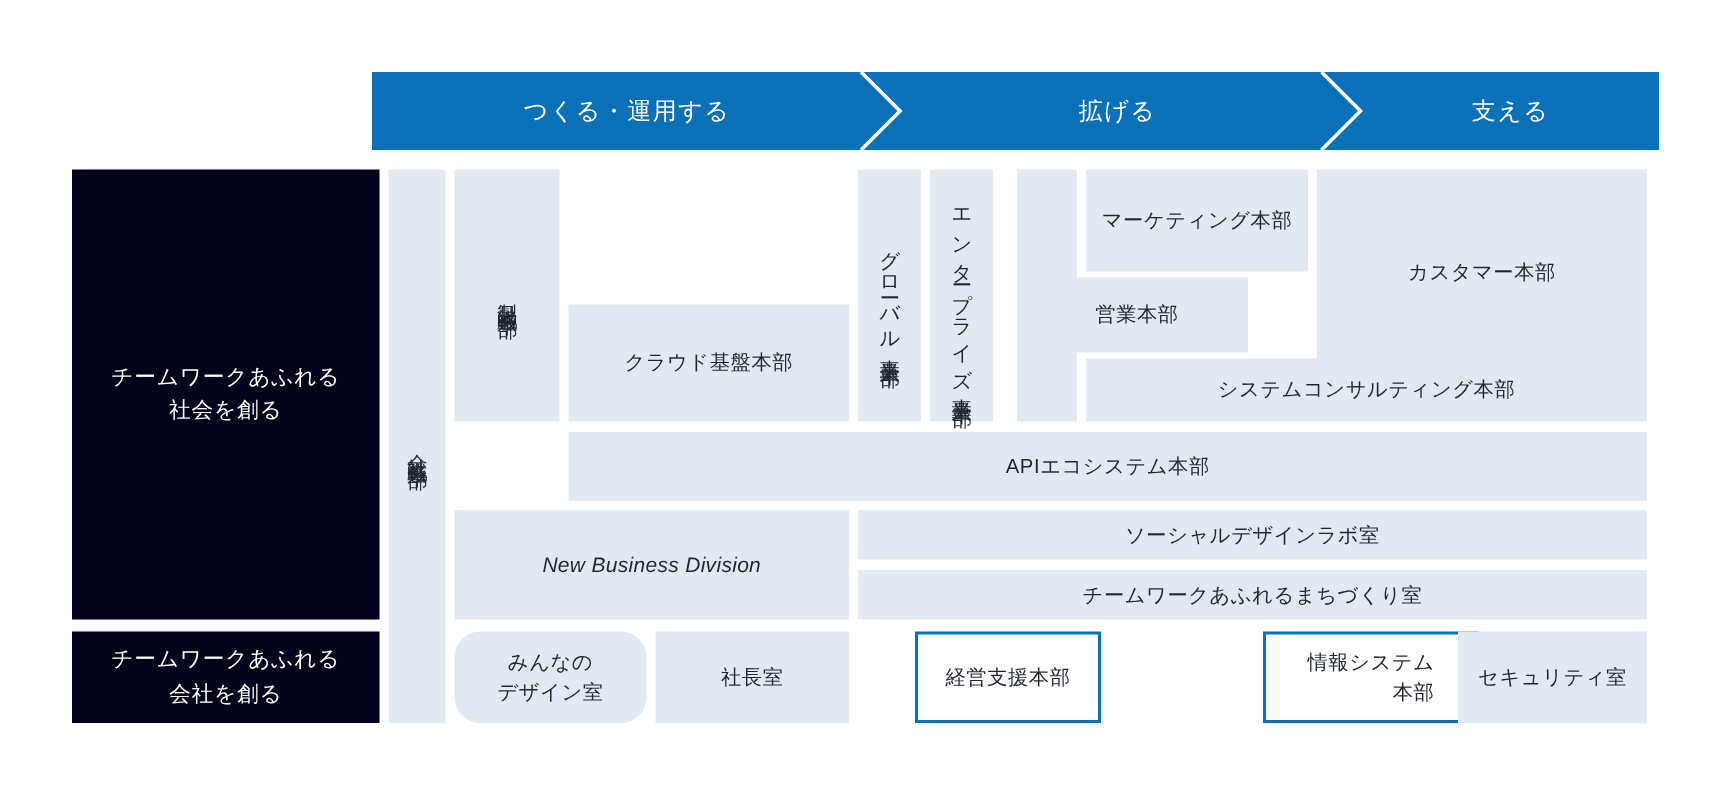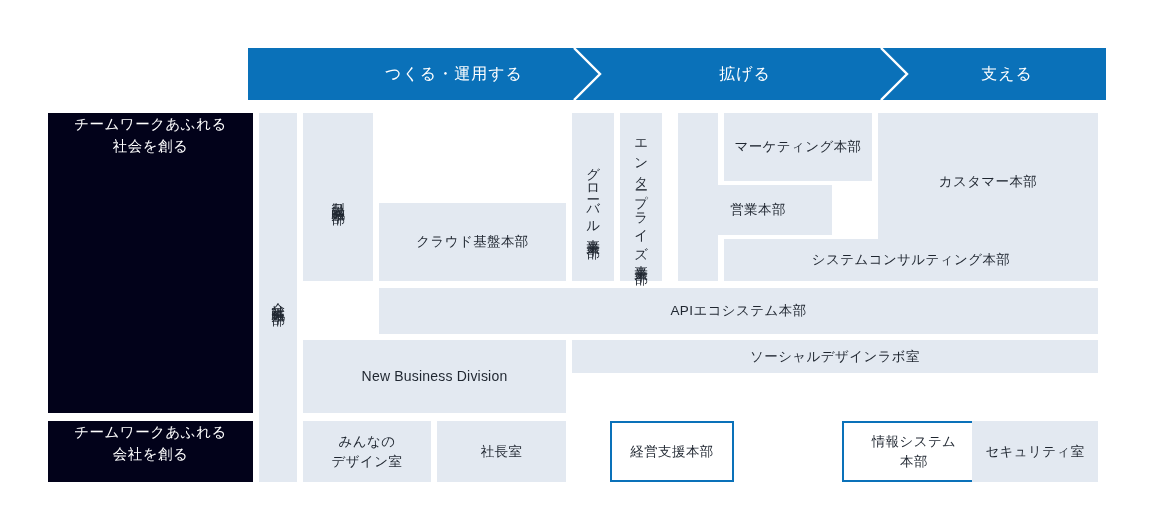--- a/index.html
+++ b/index.html
@@ -45,20 +45,21 @@
     pointer-events: none;
   }
   .chev svg { display: block; width: 100%; height: 100%; }
 
   
   .vision {
     position: absolute;
     background: #02021a;
     color: #ffffff;
     display: flex;
+    align-items: center;
     justify-content: center;
     text-align: center;
     font-size: 14.5px;
     line-height: 1.55;
     letter-spacing: 0.5px;
   }
 
   
   .box {
     position: absolute;
@@ -80,29 +81,30 @@
   }
   .box.vert {
     writing-mode: vertical-rl;
     text-orientation: upright;
     letter-spacing: 2px;
     line-height: 1;
   }
   .box.latin {
     letter-spacing: 0.2px;
     font-size: 14px;
+    font-style: italic;
   }
 </style>
 </head>
 <body>
 
 <div id="chart">
 
   <div class="banner" style="left:248px; top:48px; width:858px; height:52px;">
-    <div class="banner-seg" style="left:0px; width:340px;padding-left:36px;">
+    <div class="banner-seg" style="left:0px; width:340px;">
       <span>つくる・運用する</span>
     </div>
     <div class="chev" style="left:318px;">
       <svg viewBox="0 0 40 52" preserveAspectRatio="none">
         <polyline points="8,0 34,26 8,52" fill="none" stroke="#ffffff" stroke-width="2.4"></polyline>
       </svg>
     </div>
     <div class="banner-seg" style="left:352px; width:290px;">
       <span>拡げる</span>
     </div>
@@ -164,32 +166,35 @@
   <div class="box" style="left:724px; top:239px; width:374px; height:42px;">
     <span>システムコンサルティング本部</span>
   </div>
 
   <div class="box latin" style="left:303px; top:340px; width:263px; height:73px;">
     <span>New Business Division</span>
   </div>
   <div class="box" style="left:572px; top:340px; width:526px; height:33px;">
     <span>ソーシャルデザインラボ室</span>
   </div>
-
-  <div class="box" style="left:303px; top:421px; width:128px; height:61px;">
+  <div class="box" style="left:572px; top:380px; width:526px; height:33px;">
+    <span>チームワークあふれるまちづくり室</span>
+  </div>
+
+  <div class="box" style="left:303px; top:421px; width:128px; height:61px;border-radius:17px;">
     <span style="white-space:pre-line;">みんなの
 デザイン室</span>
   </div>
   <div class="box" style="left:437px; top:421px; width:129px; height:61px;align-items:center;">
     <span>社長室</span>
   </div>
   <div class="box outlined" style="left:570px; top:421px; width:124px; height:61px;margin-left:40px;">
     <span>経営支援本部</span>
   </div>
-  <div class="box outlined" style="left:842px; top:421px; width:144px; height:61px;">
+  <div class="box outlined" style="left:842px; top:421px; width:144px; height:61px;text-align:right;">
     <span style="white-space:pre-line;">情報システム
 本部</span>
   </div>
   <div class="box" style="left:972px; top:421px; width:126px; height:61px;">
     <span>セキュリティ室</span>
   </div>
 
 </div>
 
 </body></html>

